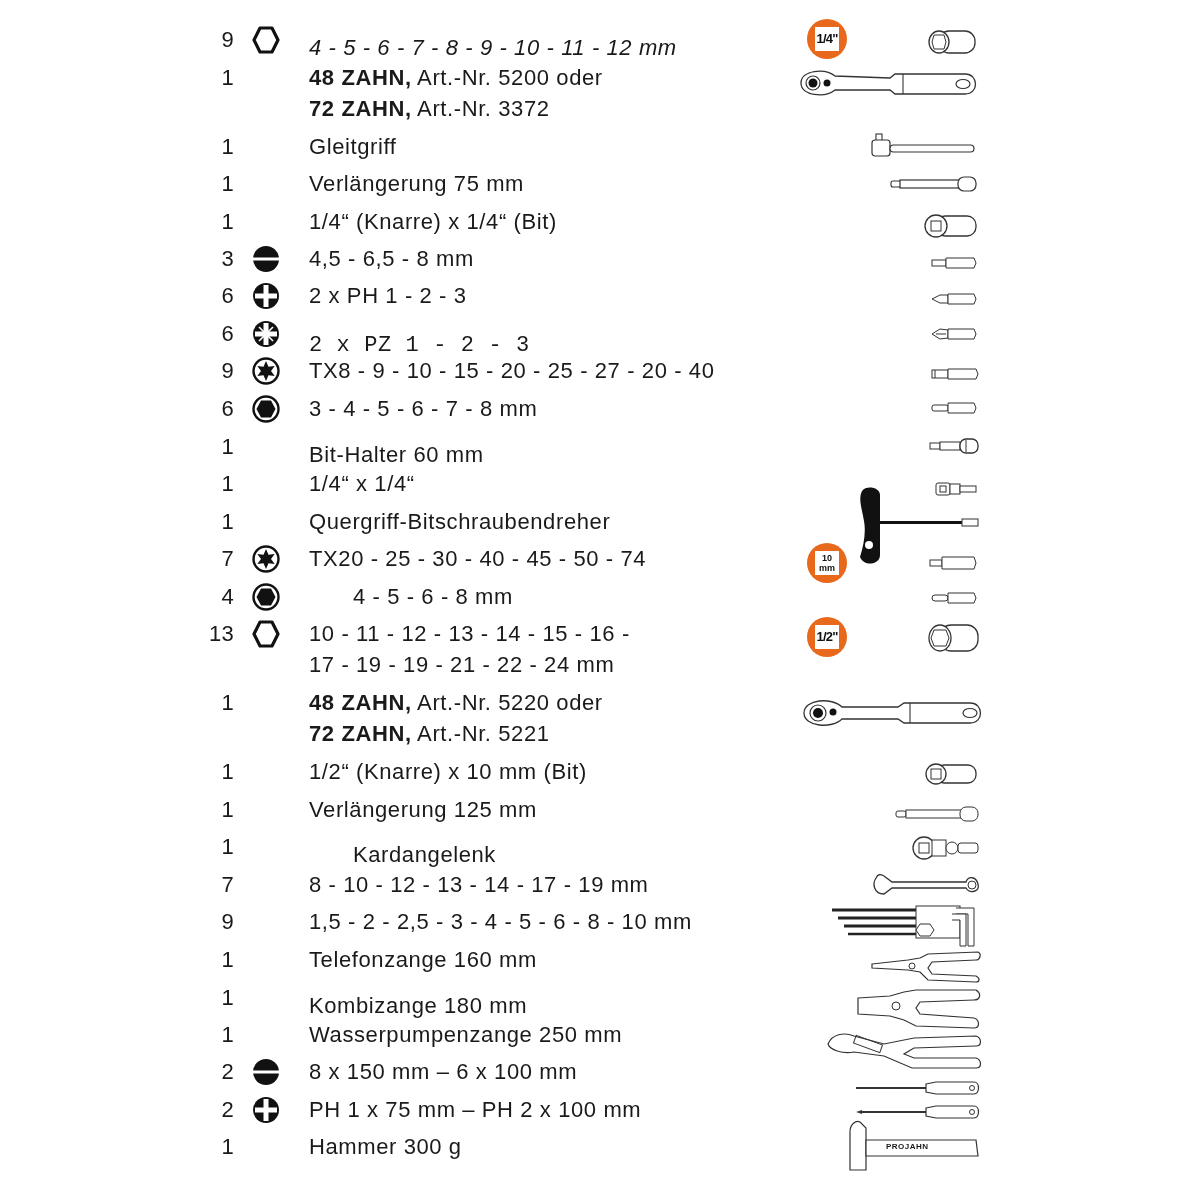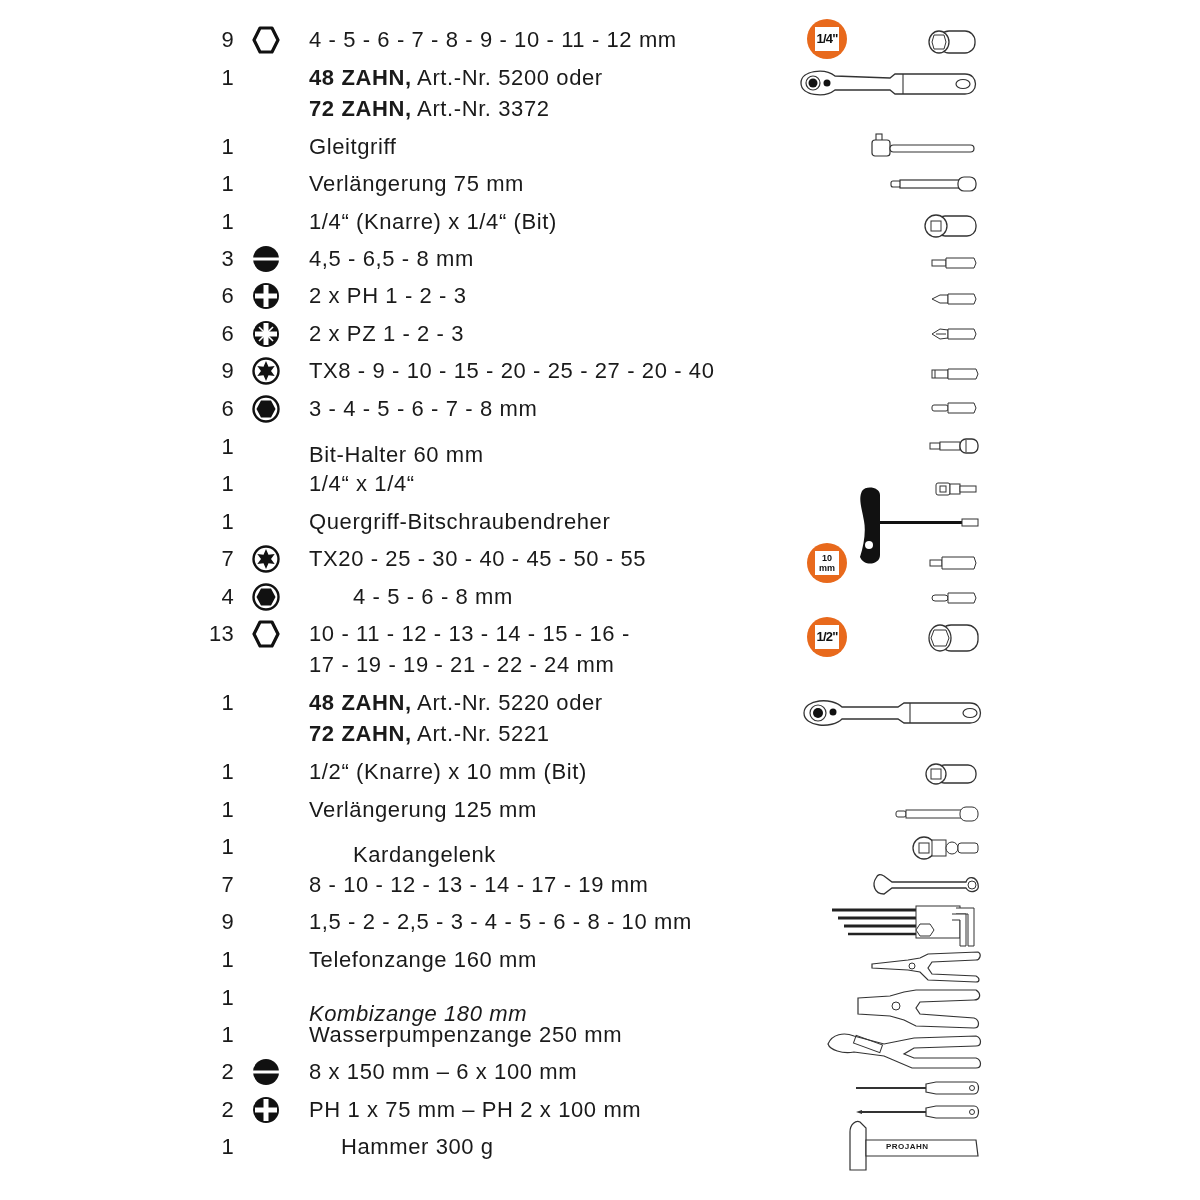--- a/index.html
+++ b/index.html
@@ -51,21 +51,21 @@
     </symbol>
   </defs>
 </svg>
 
 <div id="rows">
     <div class="row" style="top: 24px;">
       <div class="qty" style="left: 200px;">9</div>
       <svg class="sym" width="30" height="30" style="top: 1px;">
         <use href="#s-hexsocket"></use>
       </svg>
-      <div class="desc" style="top: 0px;"><span>4 - 5 - 6 - 7 - 8 - 9 - 10 - 11 - 12 mm</span></div>
+      <div class="desc" style="top: 8px; font-style: italic;"><span>4 - 5 - 6 - 7 - 8 - 9 - 10 - 11 - 12 mm</span></div>
     </div>
     <div class="row" style="top: 62px;">
       <div class="qty" style="left: 200px;">1</div>
       <div class="desc" style="top: 0px;"><b>48 ZAHN,</b><span> Art.-Nr. 5200 oder</span></div>
       <div class="desc" style="top: 31px;"><b>72 ZAHN,</b><span> Art.-Nr. 3372</span></div>
     </div>
     <div class="row" style="top: 131px;">
       <div class="qty" style="left: 200px;">1</div>
       <div class="desc" style="top: 0px;"><span>Gleitgriff</span></div>
     </div>
@@ -89,21 +89,21 @@
       <svg class="sym" width="30" height="30" style="top: 1px;">
         <use href="#s-phillips"></use>
       </svg>
       <div class="desc" style="top: 0px;"><span>2 x PH 1 - 2 - 3</span></div>
     </div>
     <div class="row" style="top: 318px;">
       <div class="qty" style="left: 200px;">6</div>
       <svg class="sym" width="30" height="30" style="top: 1px;">
         <use href="#s-pozidriv"></use>
       </svg>
-      <div class="desc" style="top: 0px;"><span>2 x PZ 1 - 2 - 3</span></div>
+      <div class="desc" style="top: 12px; font-family: Liberation Mono, monospace;"><span>2 x PZ 1 - 2 - 3</span></div>
     </div>
     <div class="row" style="top: 355px;">
       <div class="qty" style="left: 200px;">9</div>
       <svg class="sym" width="30" height="30" style="top: 1px;">
         <use href="#s-torx"></use>
       </svg>
       <div class="desc" style="top: 0px;"><span>TX8 - 9 - 10 - 15 - 20 - 25 - 27 - 20 - 40</span></div>
     </div>
     <div class="row" style="top: 393px;">
       <div class="qty" style="left: 200px;">6</div>
@@ -122,21 +122,21 @@
     </div>
     <div class="row" style="top: 506px;">
       <div class="qty" style="left: 200px;">1</div>
       <div class="desc" style="top: 0px;"><span>Quergriff-Bitschraubendreher</span></div>
     </div>
     <div class="row" style="top: 543px;">
       <div class="qty" style="left: 200px;">7</div>
       <svg class="sym" width="30" height="30" style="top: 1px;">
         <use href="#s-torx"></use>
       </svg>
-      <div class="desc" style="top: 0px;"><span>TX20 - 25 - 30 - 40 - 45 - 50 - 55</span></div>
+      <div class="desc" style="top: 0px;"><span>TX20 - 25 - 30 - 40 - 45 - 50 - 74</span></div>
     </div>
     <div class="row" style="top: 581px;">
       <div class="qty" style="left: 200px;">4</div>
       <svg class="sym" width="30" height="30" style="top: 1px;">
         <use href="#s-hexbit"></use>
       </svg>
       <div class="desc" style="top: 0px; margin-left: 44px;"><span>4 - 5 - 6 - 8 mm</span></div>
     </div>
     <div class="row" style="top: 618px;">
       <div class="qty" style="left: 200px;">13</div>
@@ -170,21 +170,21 @@
     <div class="row" style="top: 906px;">
       <div class="qty" style="left: 200px;">9</div>
       <div class="desc" style="top: 0px;"><span>1,5 - 2 - 2,5 - 3 - 4 - 5 - 6 - 8 - 10 mm</span></div>
     </div>
     <div class="row" style="top: 944px;">
       <div class="qty" style="left: 200px;">1</div>
       <div class="desc" style="top: 0px;"><span>Telefonzange 160 mm</span></div>
     </div>
     <div class="row" style="top: 982px;">
       <div class="qty" style="left: 200px;">1</div>
-      <div class="desc" style="top: 16px; font-style: italic;"><span>Kombizange 180 mm</span></div>
+      <div class="desc" style="top: 8px;"><span>Kombizange 180 mm</span></div>
     </div>
     <div class="row" style="top: 1019px;">
       <div class="qty" style="left: 200px;">1</div>
       <div class="desc" style="top: 0px;"><span>Wasserpumpenzange 250 mm</span></div>
     </div>
     <div class="row" style="top: 1056px;">
       <div class="qty" style="left: 200px;">2</div>
       <svg class="sym" width="30" height="30" style="top: 1px;">
         <use href="#s-slotted"></use>
       </svg>
@@ -192,21 +192,21 @@
     </div>
     <div class="row" style="top: 1094px;">
       <div class="qty" style="left: 200px;">2</div>
       <svg class="sym" width="30" height="30" style="top: 1px;">
         <use href="#s-phillips"></use>
       </svg>
       <div class="desc" style="top: 0px;"><span>PH 1 x 75 mm – PH 2 x 100 mm</span></div>
     </div>
     <div class="row" style="top: 1131px;">
       <div class="qty" style="left: 200px;">1</div>
-      <div class="desc" style="top: 0px; margin-left: 32px;"><span>Hammer 300 g</span></div>
+      <div class="desc" style="top: 0px;"><span>Hammer 300 g</span></div>
     </div>
   </div>
 
 <div class="badge" style="left:807px;top:19px;">
   <div class="badge-inner">1/4"</div>
 </div>
 <div class="badge" style="left:807px;top:543px;">
   <div class="badge-inner small">
     <span>10</span><br>
     <span>mm</span>

